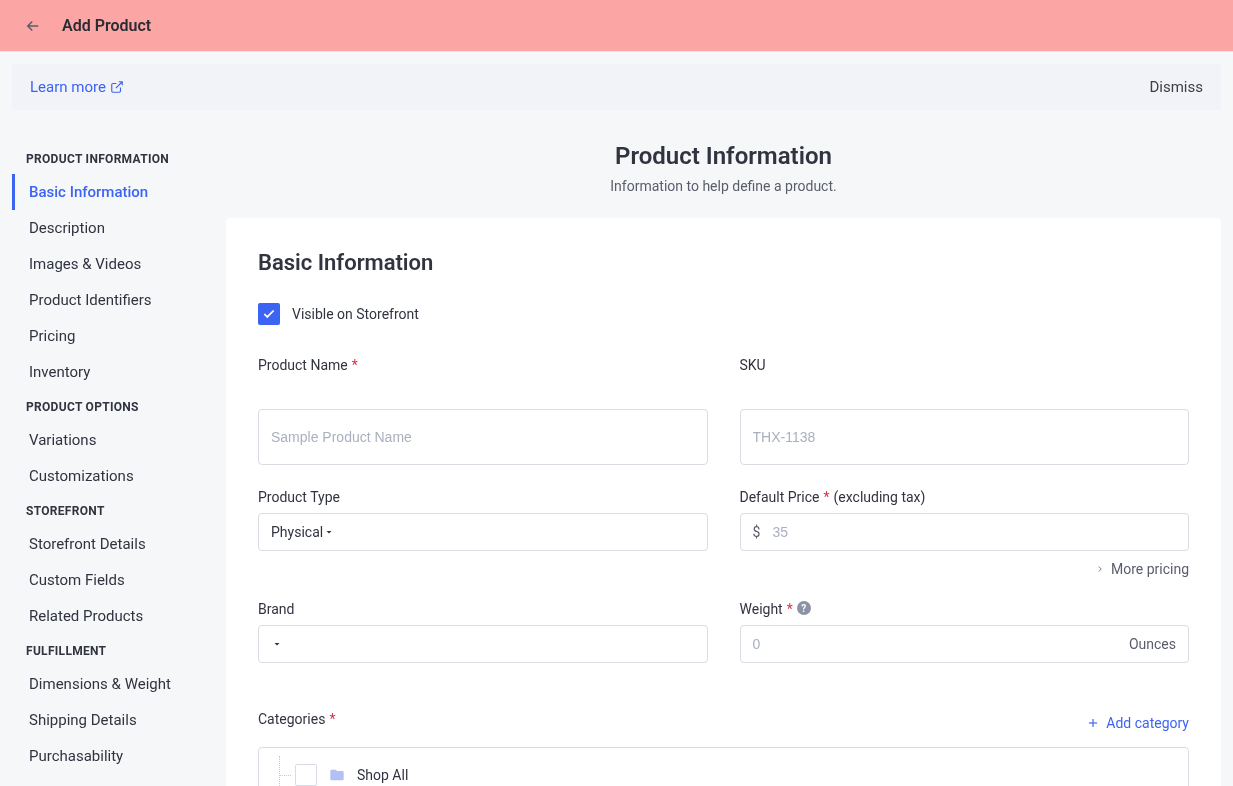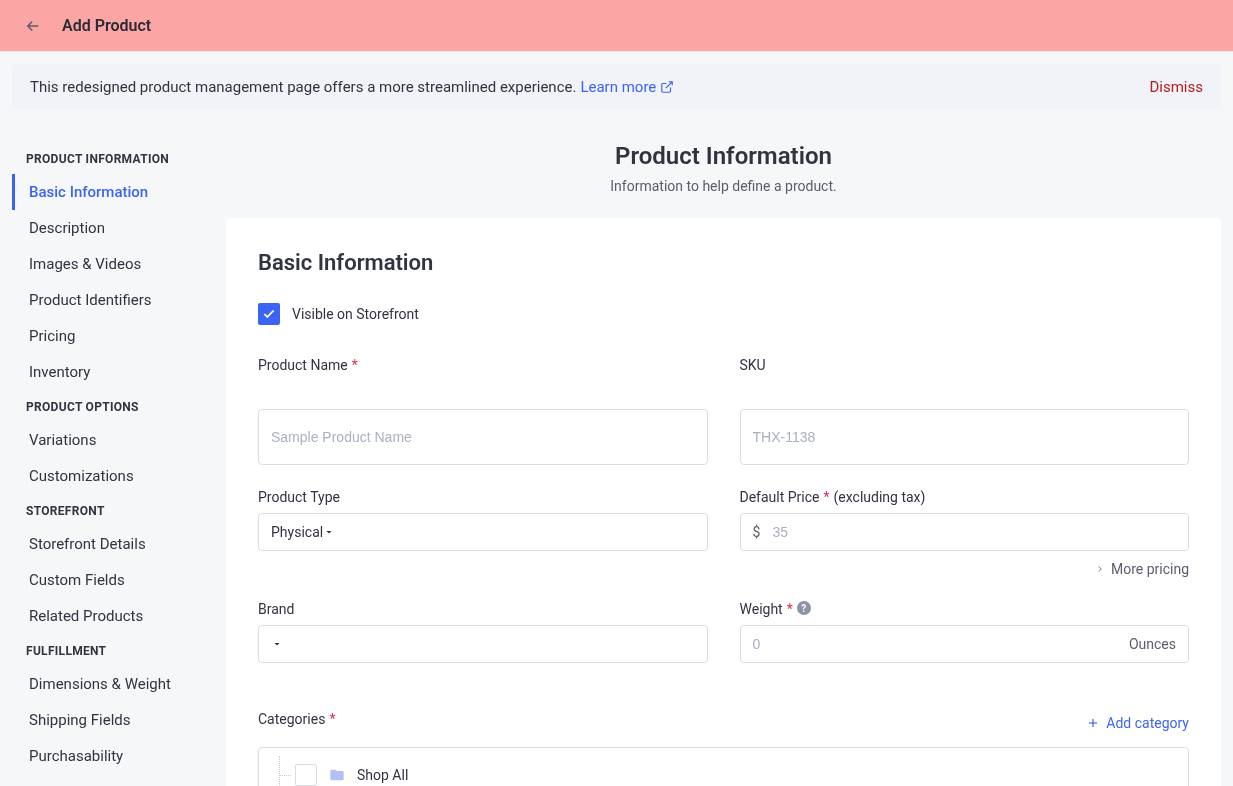--- a/index.html
+++ b/index.html
@@ -33,21 +33,21 @@
   padding: 14px 18px;
   border-radius: 4px;
   display: flex;
   justify-content: space-between;
   align-items: center;
   font-size: 15px;
   color: #313440;
 }
 .banner-left { display: flex; align-items: center; gap: 4px; flex-wrap: wrap; }
 .link { color: #3c64f4; text-decoration: none; cursor: pointer; display: inline-flex; align-items: center; gap: 4px;}
-.dismiss { color: #b91c1c; cursor: pointer; padding-left: 9px; }
+.dismiss { color: #404040; cursor: pointer; padding-left: 9px; }
 .layout {
   display: flex;
   padding: 12px;
   gap: 24px;
 }
 .sidebar {
   width: 190px;
   flex-shrink: 0;
   padding-top: 8px;
 }
@@ -259,21 +259,20 @@
   <span class="back-arrow">
     <svg width="18" height="18" viewBox="0 0 24 24" fill="none" stroke="currentColor" stroke-width="2">
         <path d="M19 12H5M11 18l-6-6 6-6"></path>
       </svg>
   </span>
   <span class="header-title">Add Product</span>
 </div>
 
 <div class="banner">
   <div class="banner-left">
-    <span>This redesigned product management page offers a more streamlined experience.</span>
     <a class="link">
       <span>Learn more</span>
       <svg width="14" height="14" viewBox="0 0 24 24" fill="none" stroke="currentColor" stroke-width="2">
           <path d="M18 13v6a2 2 0 0 1-2 2H5a2 2 0 0 1-2-2V8a2 2 0 0 1 2-2h6M15 3h6v6M10 14L21 3"></path>
         </svg>
     </a>
   </div>
   <span class="dismiss">Dismiss</span>
 </div>
 
@@ -291,21 +290,21 @@
     <a class="nav-item">Variations</a>
     <a class="nav-item">Customizations</a>
 
     <div class="section-label">STOREFRONT</div>
     <a class="nav-item">Storefront Details</a>
     <a class="nav-item">Custom Fields</a>
     <a class="nav-item">Related Products</a>
 
     <div class="section-label">FULFILLMENT</div>
     <a class="nav-item">Dimensions &amp; Weight</a>
-    <a class="nav-item">Shipping Fields</a>
+    <a class="nav-item">Shipping Details</a>
     <a class="nav-item">Purchasability</a>
   </nav>
 
   <div class="main">
     <div class="section-header">
       <div class="section-title">Product Information</div>
       <div class="section-sub">Information to help define a product.</div>
     </div>
 
     <div class="card">

